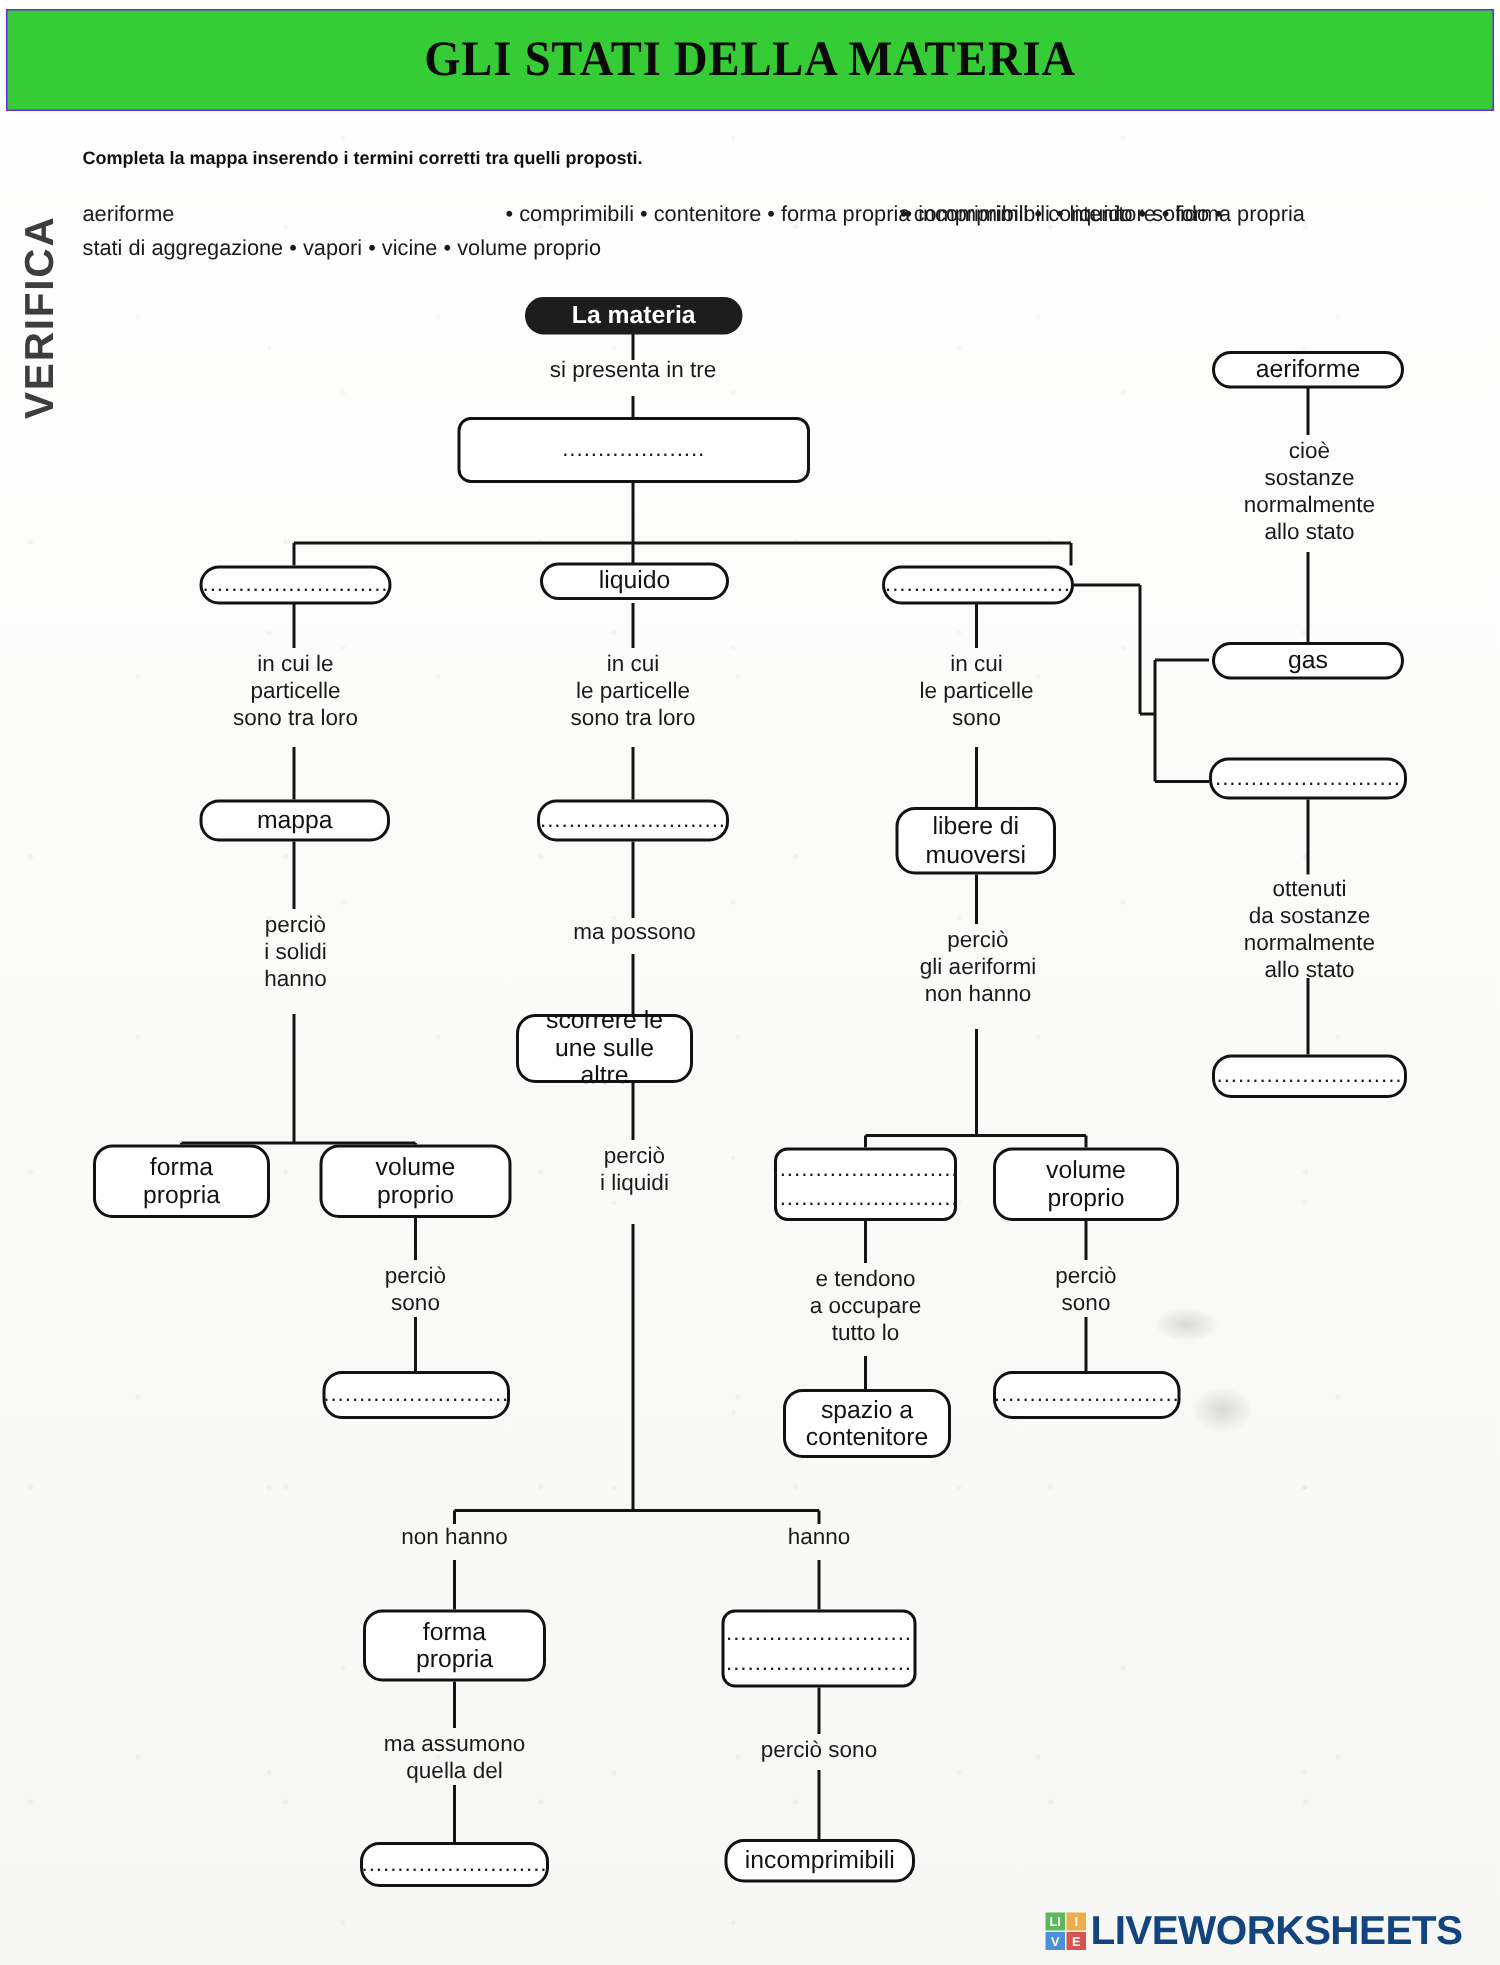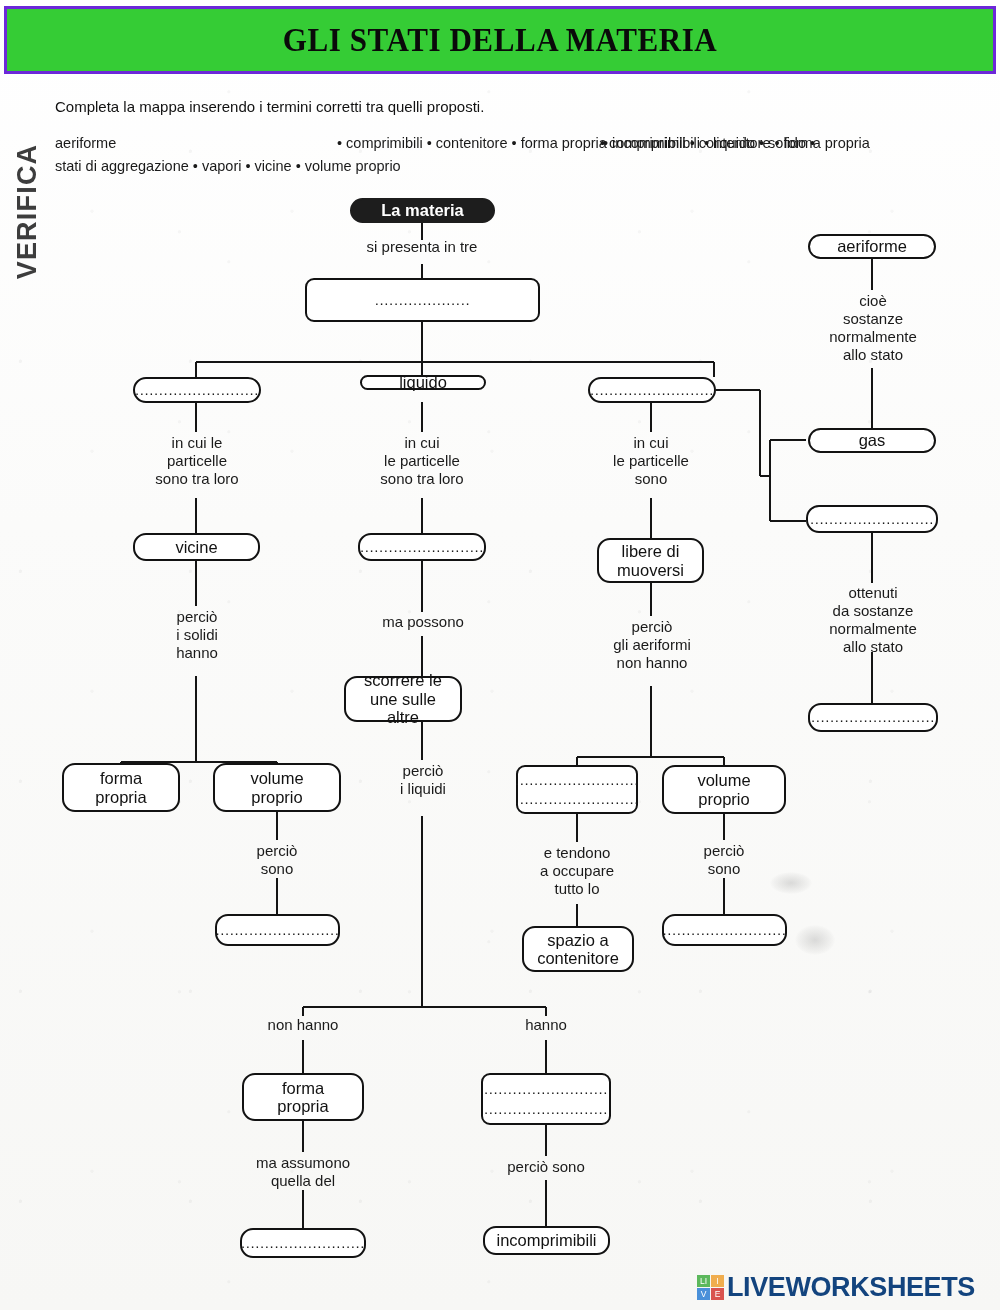--- a/index.html
+++ b/index.html
@@ -28,21 +28,21 @@
   }
   
   .smudge { position:absolute; pointer-events:none; border-radius:50%;
             background: radial-gradient(ellipse at center, rgba(90,90,90,.20), rgba(120,120,120,.05) 60%, transparent 72%); }
 
   
   #header-band {
     position: absolute; left: 4px; top: 6px; width: 992px; height: 68px;
     background: #35cc35;
     display: flex; align-items: center; justify-content: center;
-    border: 3px solid #6d28d9;
+    border: 1px solid #6d28d9;
   }
   #header-title {
     font-family: "Liberation Serif", serif;
     font-weight: bold;
     font-size: 33px;
     letter-spacing: .6px;
     color: #0a0a0a;
     transform: scaleX(.94);
   }
 
@@ -55,21 +55,21 @@
     font-weight: bold;
     font-size: 27px;
     letter-spacing: 1.2px;
     color: #3d3d3d;
     font-family: "Liberation Sans", sans-serif;
   }
 
   
   #instruction {
     position: absolute; left: 55px; top: 98px; width: 880px;
-    font-size: 15px; font-weight: normal; color: #111;
+    font-size: 12px; font-weight: bold; color: #111;
   }
   .wordline {
     position: absolute; font-size: 14.5px; color: #1a1a1a; white-space: pre;
   }
   #words-a { left: 55px; top: 135px; }
   #words-b { left: 600px; top: 135px; }
   #words-c { left: 55px; top: 158px; }
 
   
   #diagram { position: absolute; left: 0; top: 0; width: 1000px; height: 1310px; }
@@ -108,21 +108,21 @@
     text-align: center;
     font-size: 15px;
     line-height: 1.2;
     color: #1a1a1a;
     white-space: pre-line;
   }
 
   
   #logo { position: absolute; left: 697px; top: 1272px; display: flex; align-items: center; }
   #logo-tiles { display: grid; grid-template-columns: repeat(2, 13px); grid-template-rows: repeat(2, 12px); gap: 1px; margin-right: 3px; }
-  .tile { font-size: 8.5px; font-weight: normal; color: #fff; display:flex; align-items:center; justify-content:center; line-height:1; }
+  .tile { font-size: 8.5px; font-weight: bold; color: #fff; display:flex; align-items:center; justify-content:center; line-height:1; }
   #logo-word { font-size: 27px; font-weight: bold; color: #13447e; letter-spacing: -.4px; font-family: "Liberation Sans", sans-serif; }
 </style>
 </head>
 <body>
 
 <div id="paper"></div>
 <div class="smudge" style="left:770px; top:872px; width:42px; height:22px;"></div>
 <div class="smudge" style="left:795px; top:925px; width:40px; height:30px;"></div>
 
 <div id="header-band">
@@ -213,39 +213,39 @@
 </div>
 <div class="cap" style="left:322px; top:238px; width:200px;">si presenta in tre</div>
 
 <div class="node sq blank" style="left:305px; top:278px; width:235px; height:44px;">
   <span class="dots">....................</span>
 </div>
 
 <div class="node blank" style="left:133px; top:377px; width:128px; height:26px;">
   <span class="dots">..........................</span>
 </div>
-<div class="node" style="left:360px; top:375px; width:126px; height:15px;">
+<div class="node" style="left:360px; top:375px; width:126px; height:25px;">
   <span>liquido</span>
 </div>
 <div class="node blank" style="left:588px; top:377px; width:128px; height:26px;">
   <span class="dots">..........................</span>
 </div>
 
 <div class="cap" style="left:116px; top:434px; width:162px;">in cui le
 particelle
 sono tra loro</div>
 <div class="cap" style="left:341px; top:434px; width:162px;">in cui
 le particelle
 sono tra loro</div>
 <div class="cap" style="left:570px; top:434px; width:162px;">in cui
 le particelle
 sono</div>
 
 <div class="node" style="left:133px; top:533px; width:127px; height:28px;">
-  <span>vicine</span>
+  <span>mappa</span>
 </div>
 <div class="node blank" style="left:358px; top:533px; width:128px; height:28px;">
   <span class="dots">..........................</span>
 </div>
 <div class="node" style="left:597px; top:538px; width:107px; height:45px;">
   <span style="white-space:pre-line">libere di
 muoversi</span>
 </div>
 
 <div class="cap" style="left:126px; top:608px; width:142px;">perciò

